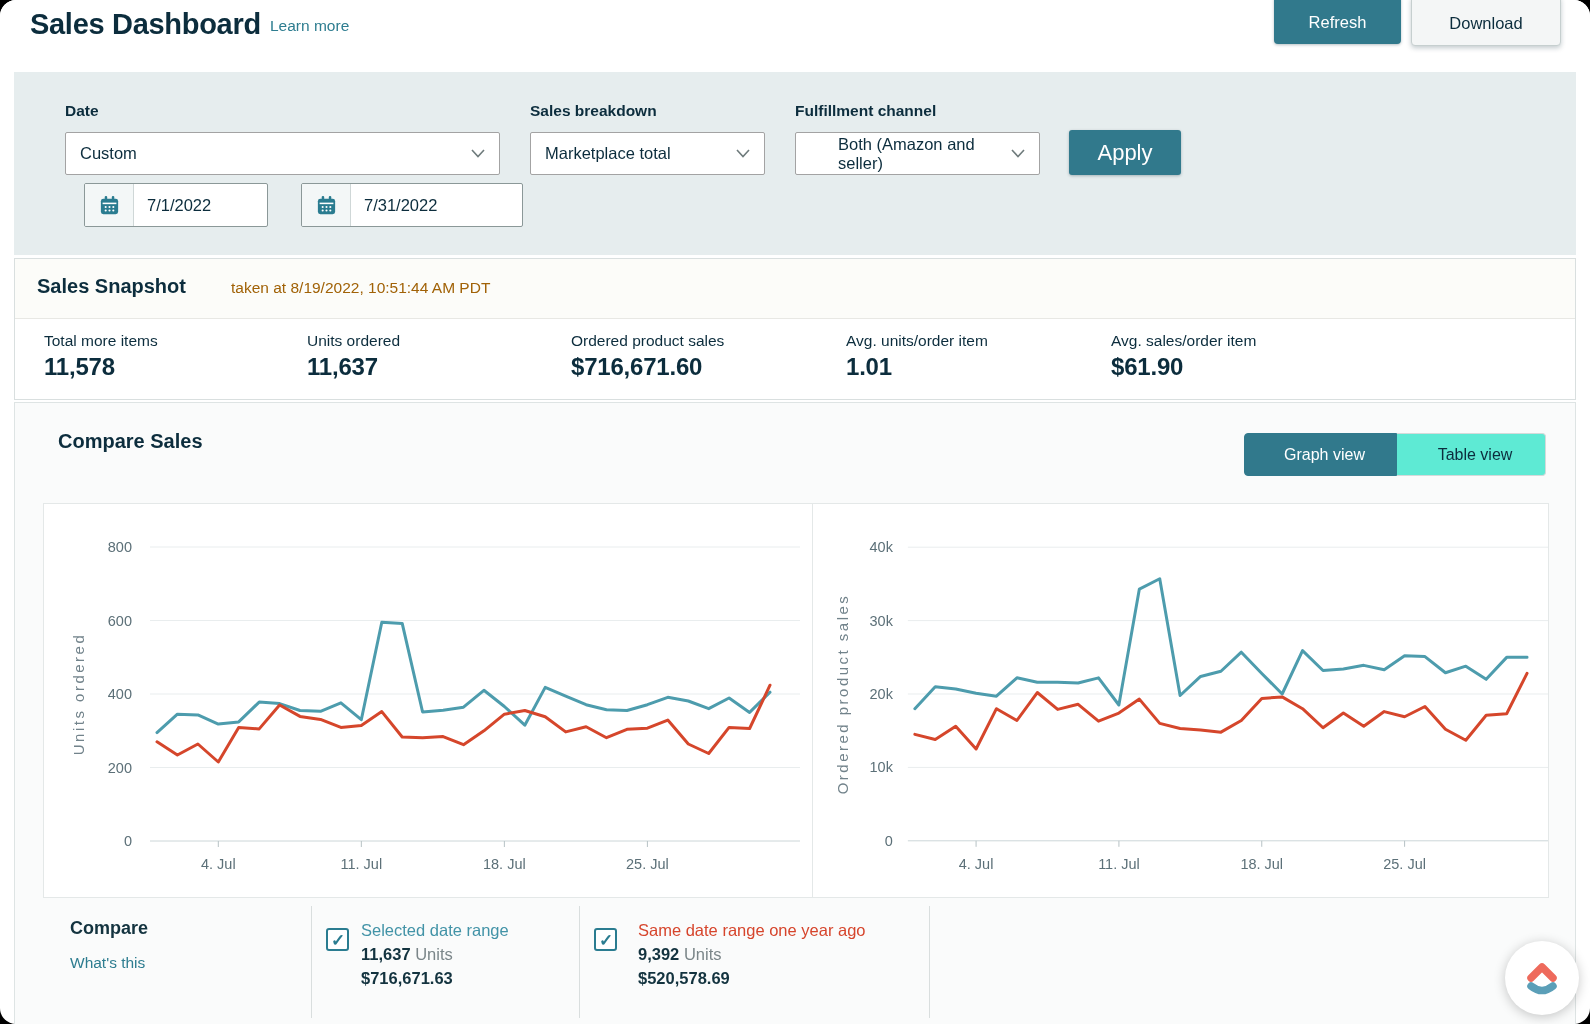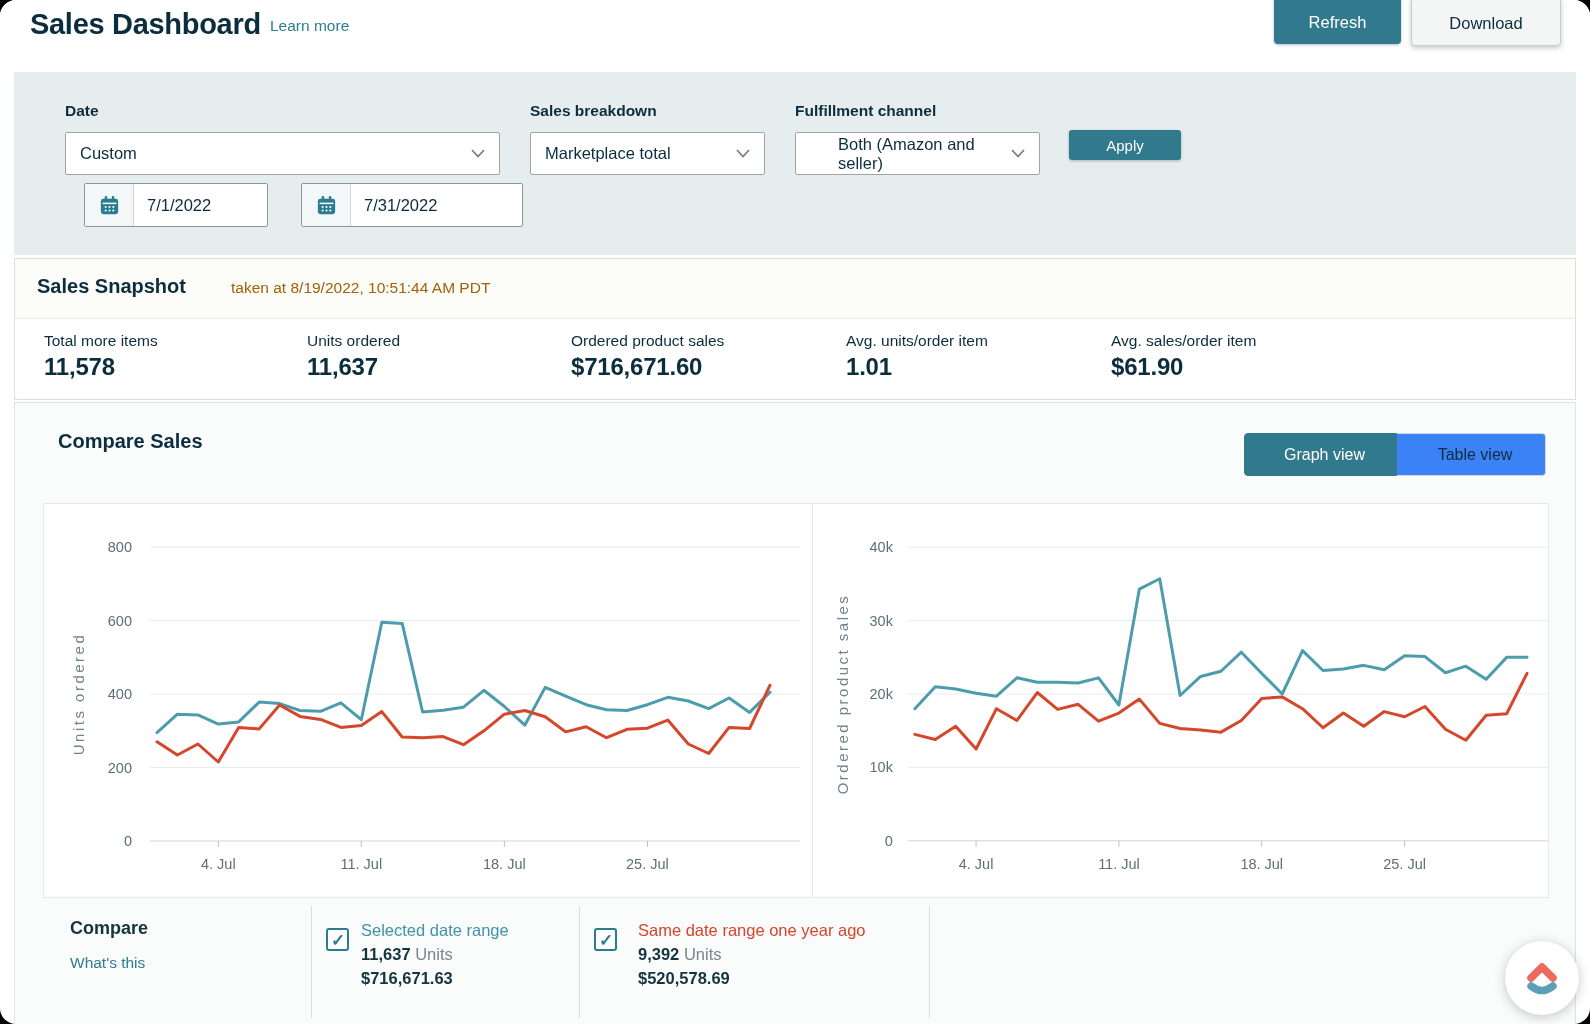--- a/index.html
+++ b/index.html
@@ -14,40 +14,40 @@
   .btn { border:none; cursor:pointer; font-family:inherit; }
   .refresh-btn { position:absolute; left:1274px; top:-4px; width:127px; height:48px; background:#31798c; color:#fff; font-size:16.5px; border-radius:4px; padding-top:4px; box-shadow:0 1px 3px rgba(15,46,60,.3); }
   .download-btn { position:absolute; left:1411px; top:-4px; width:150px; height:50px; background:#f4f6f6; color:#0c2d3d; font-size:16.5px; border:1px solid #c6cfcf; border-radius:4px; padding-top:4px; box-shadow:0 2px 5px rgba(15,46,60,.25); }
 
   
   .filterbar { position:absolute; left:14px; top:72px; width:1562px; height:183px; background:#e6edee; }
   .f-label { position:absolute; font-size:15.5px; font-weight:700; color:#0c2d3d; top:30px; }
   .select { position:absolute; top:60px; height:43px; background:#fff; border:1px solid #a3a3a3; border-radius:2px; font-size:16.5px; color:#0c2d3d; display:flex; align-items:center; padding:0 14px; cursor:pointer; }
   .select .sel-text { flex:1; }
   .chev { width:14px; height:9px; flex:none; }
-  .apply-btn { position:absolute; left:1055px; top:58px; width:112px; height:30px; background:#31798c; color:#fff; font-size:15px; border-radius:3px; box-shadow:0 1px 3px rgba(15,46,60,.3); }
+  .apply-btn { position:absolute; left:1055px; top:58px; width:112px; height:45px; background:#31798c; color:#fff; font-size:22px; border-radius:3px; box-shadow:0 1px 3px rgba(15,46,60,.3); }
   .dateinput { position:absolute; top:111px; height:44px; background:#fff; border:1px solid #8b9898; border-radius:2px; display:flex; align-items:stretch; overflow:hidden; }
   .calbox { width:49px; background:#f3f7f7; border-right:1px solid #cfd7d7; display:flex; align-items:center; justify-content:center; flex:none; }
   .dateinput input { border:none; outline:none; width:130px; font-family:inherit; font-size:16.5px; color:#0c2d3d; padding-left:13px; background:transparent; }
 
   
   .snapshot { position:absolute; left:14px; top:258px; width:1562px; height:142px; background:#fff; border:1px solid #d9dfdf; }
   .snap-head { position:relative; height:60px; background:#fcfcf9; border-bottom:1px solid #e8e8e4; }
   .snap-title { position:absolute; left:22px; top:16px; font-size:20px; font-weight:700; color:#0c2d3d; }
   .snap-taken { position:absolute; left:216px; top:20px; font-size:15.5px; color:#a16207; }
   .snap-metrics { display:grid; grid-template-columns:263px 264px 275px 265px auto; padding:13px 0 0 29px; }
   .m-label { font-size:15.5px; color:#0c2d3d; }
   .m-value { font-size:24px; font-weight:700; color:#0c2d3d; margin-top:3px; letter-spacing:-0.2px; }
 
   
   .compare-card { position:absolute; left:14px; top:402px; width:1562px; height:622px; background:#fafbfb; border:1px solid #dee4e4; border-bottom:none; }
   .compare-title { position:absolute; left:43px; top:27px; font-size:20px; font-weight:700; color:#0c2d3d; }
   .tab { position:absolute; top:30px; height:43px; font-size:16px; cursor:pointer;padding-left:8px; }
   .tab-graph { left:1229px; width:153px; background:#31798c; color:#fff; border:1px solid #31798c; border-radius:4px 0 0 4px; }
-  .tab-table { left:1382px; width:149px; background:#3b82f6; color:#0c2d3d; border:1px solid #d4dada; border-left:none; border-radius:0 4px 4px 0; }
+  .tab-table { left:1382px; width:149px; background:#5eead4; color:#0c2d3d; border:1px solid #d4dada; border-left:none; border-radius:0 4px 4px 0; }
 
   .charts-box { position:absolute; left:28px; top:100px; width:1506px; height:395px; background:#fff; border:1px solid #e4e8e8; display:flex; }
   .chart-panel { position:relative; height:100%; }
   .chart-panel.left { width:768px; }
   .chart-panel.right { flex:1; border-left:1px solid #e4e8e8; }
   .chart-panel svg { display:block; width:100%; height:100%; }
   .tick-label { font-family:"Liberation Sans",sans-serif; font-size:14.5px; fill:#5c7078; }
   .axis-title { font-family:"Liberation Sans",sans-serif; font-size:15px; fill:#72838b; letter-spacing:2.5px; }
 
   

